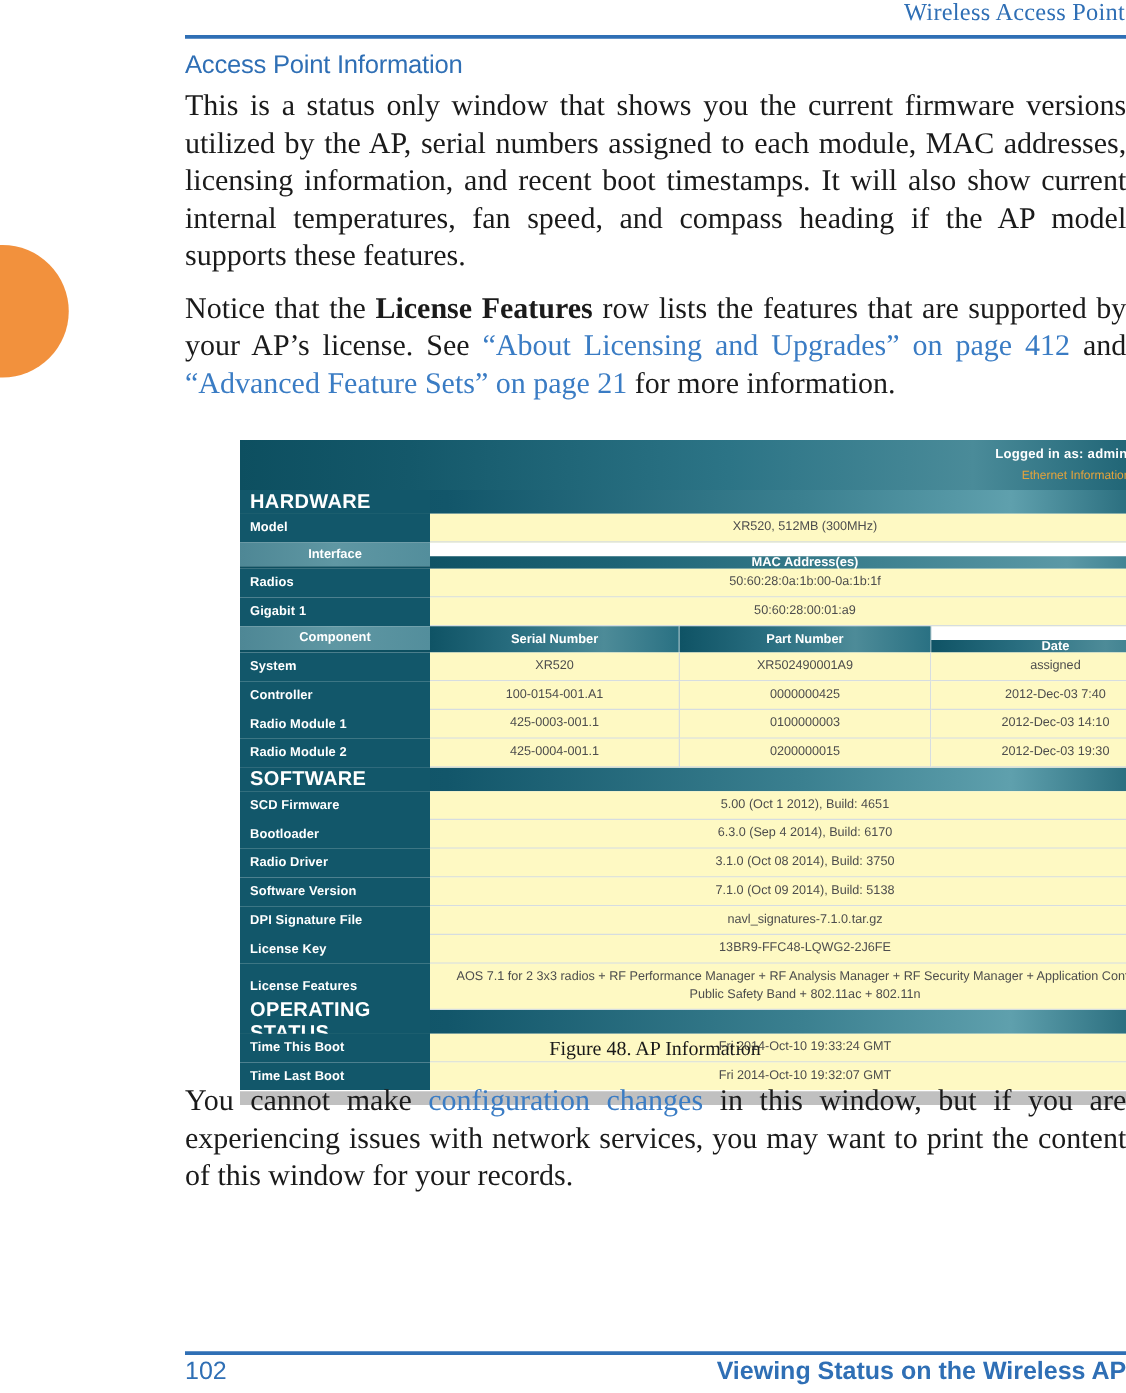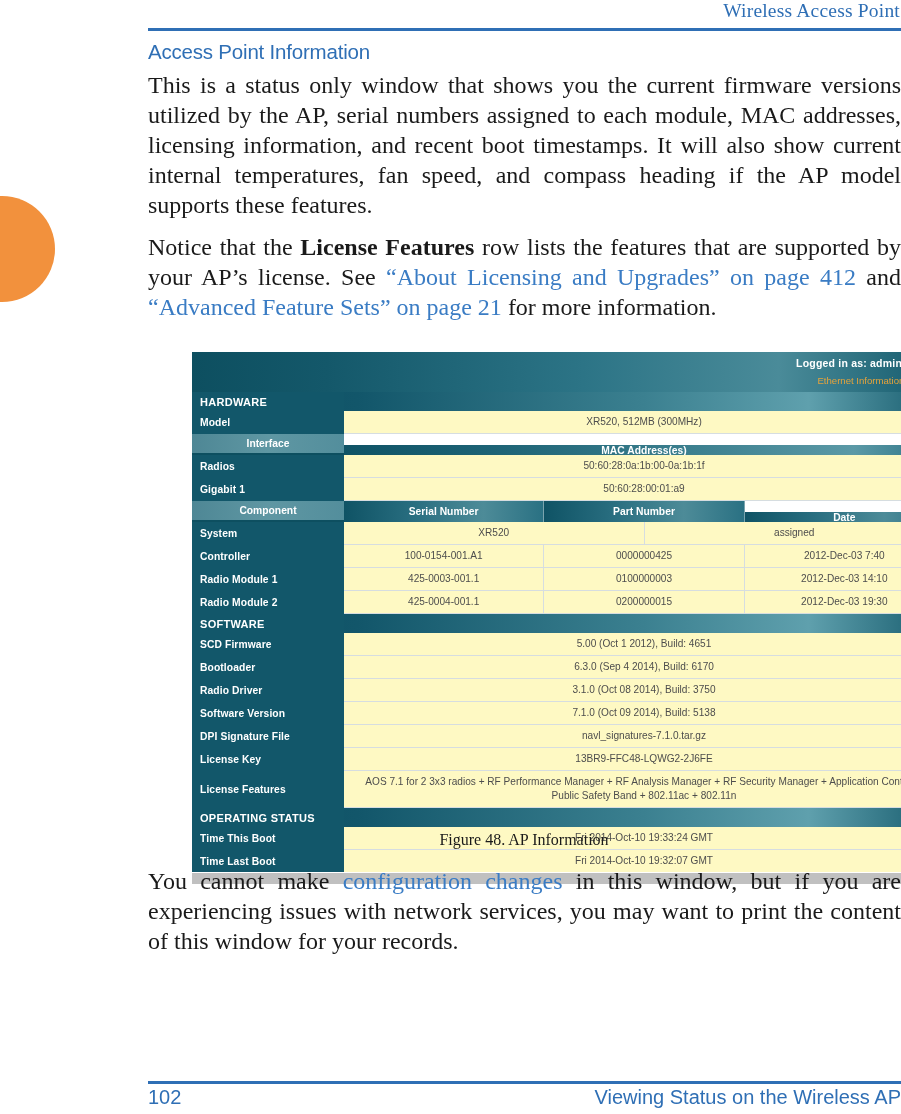--- a/index.html
+++ b/index.html
@@ -175,21 +175,21 @@
     height: 19px;
     background: linear-gradient(to right, #0d4f60 0%, #12566a 22%, #3b8090 60%, #5fa0ad 82%, #14596b 100%);
     display: flex;
     align-items: center;
   }
   .banner .banner-lbl {
     width: 152px;
     min-width: 152px;
     background: #12576a;
     color: #ffffff;
-    font-size: 11px;
+    font-size: 16px;
     font-weight: bold;
     padding-left: 8px;
     box-sizing: border-box;
     height: 19px;
     display: flex;
     align-items: center;
     letter-spacing: 0.3px;
   }
   .banner .banner-fill { flex: 1; }
 
@@ -275,21 +275,21 @@
     top: 0;
     font-size: 20px;
     color: #2f6fb5;
   }
   #footer .ft {
     position: absolute;
     right: 0;
     top: 0;
     font-size: 20px;
     color: #2f6fb5;
-    font-weight: normal;
+    font-weight: bold;
     white-space: nowrap;
   }
 </style>
 </head>
 <body>
 
 <div id="running-header">
   <div class="rh-text">Wireless Access Point</div>
 </div>
 <div id="header-rule"></div>
@@ -341,20 +341,21 @@
     <div class="colhdr">
       <div class="ch-left">Component</div>
       <div class="ch-cell">Serial Number</div>
       <div class="ch-cell">Part Number</div>
       <div class="ch-cell">Date</div>
     </div>
 
     <div class="row">
       <div class="lbl">System</div>
       <div class="val cell">XR520</div>
+      <div class="val cell">XR502490001A9</div>
       <div class="val cell">assigned</div>
     </div>
     <div class="row">
       <div class="lbl">Controller</div>
       <div class="val cell">100-0154-001.A1</div>
       <div class="val cell">0000000425</div>
       <div class="val cell">2012-Dec-03 7:40</div>
     </div>
     <div class="row">
       <div class="lbl">Radio Module 1</div>

